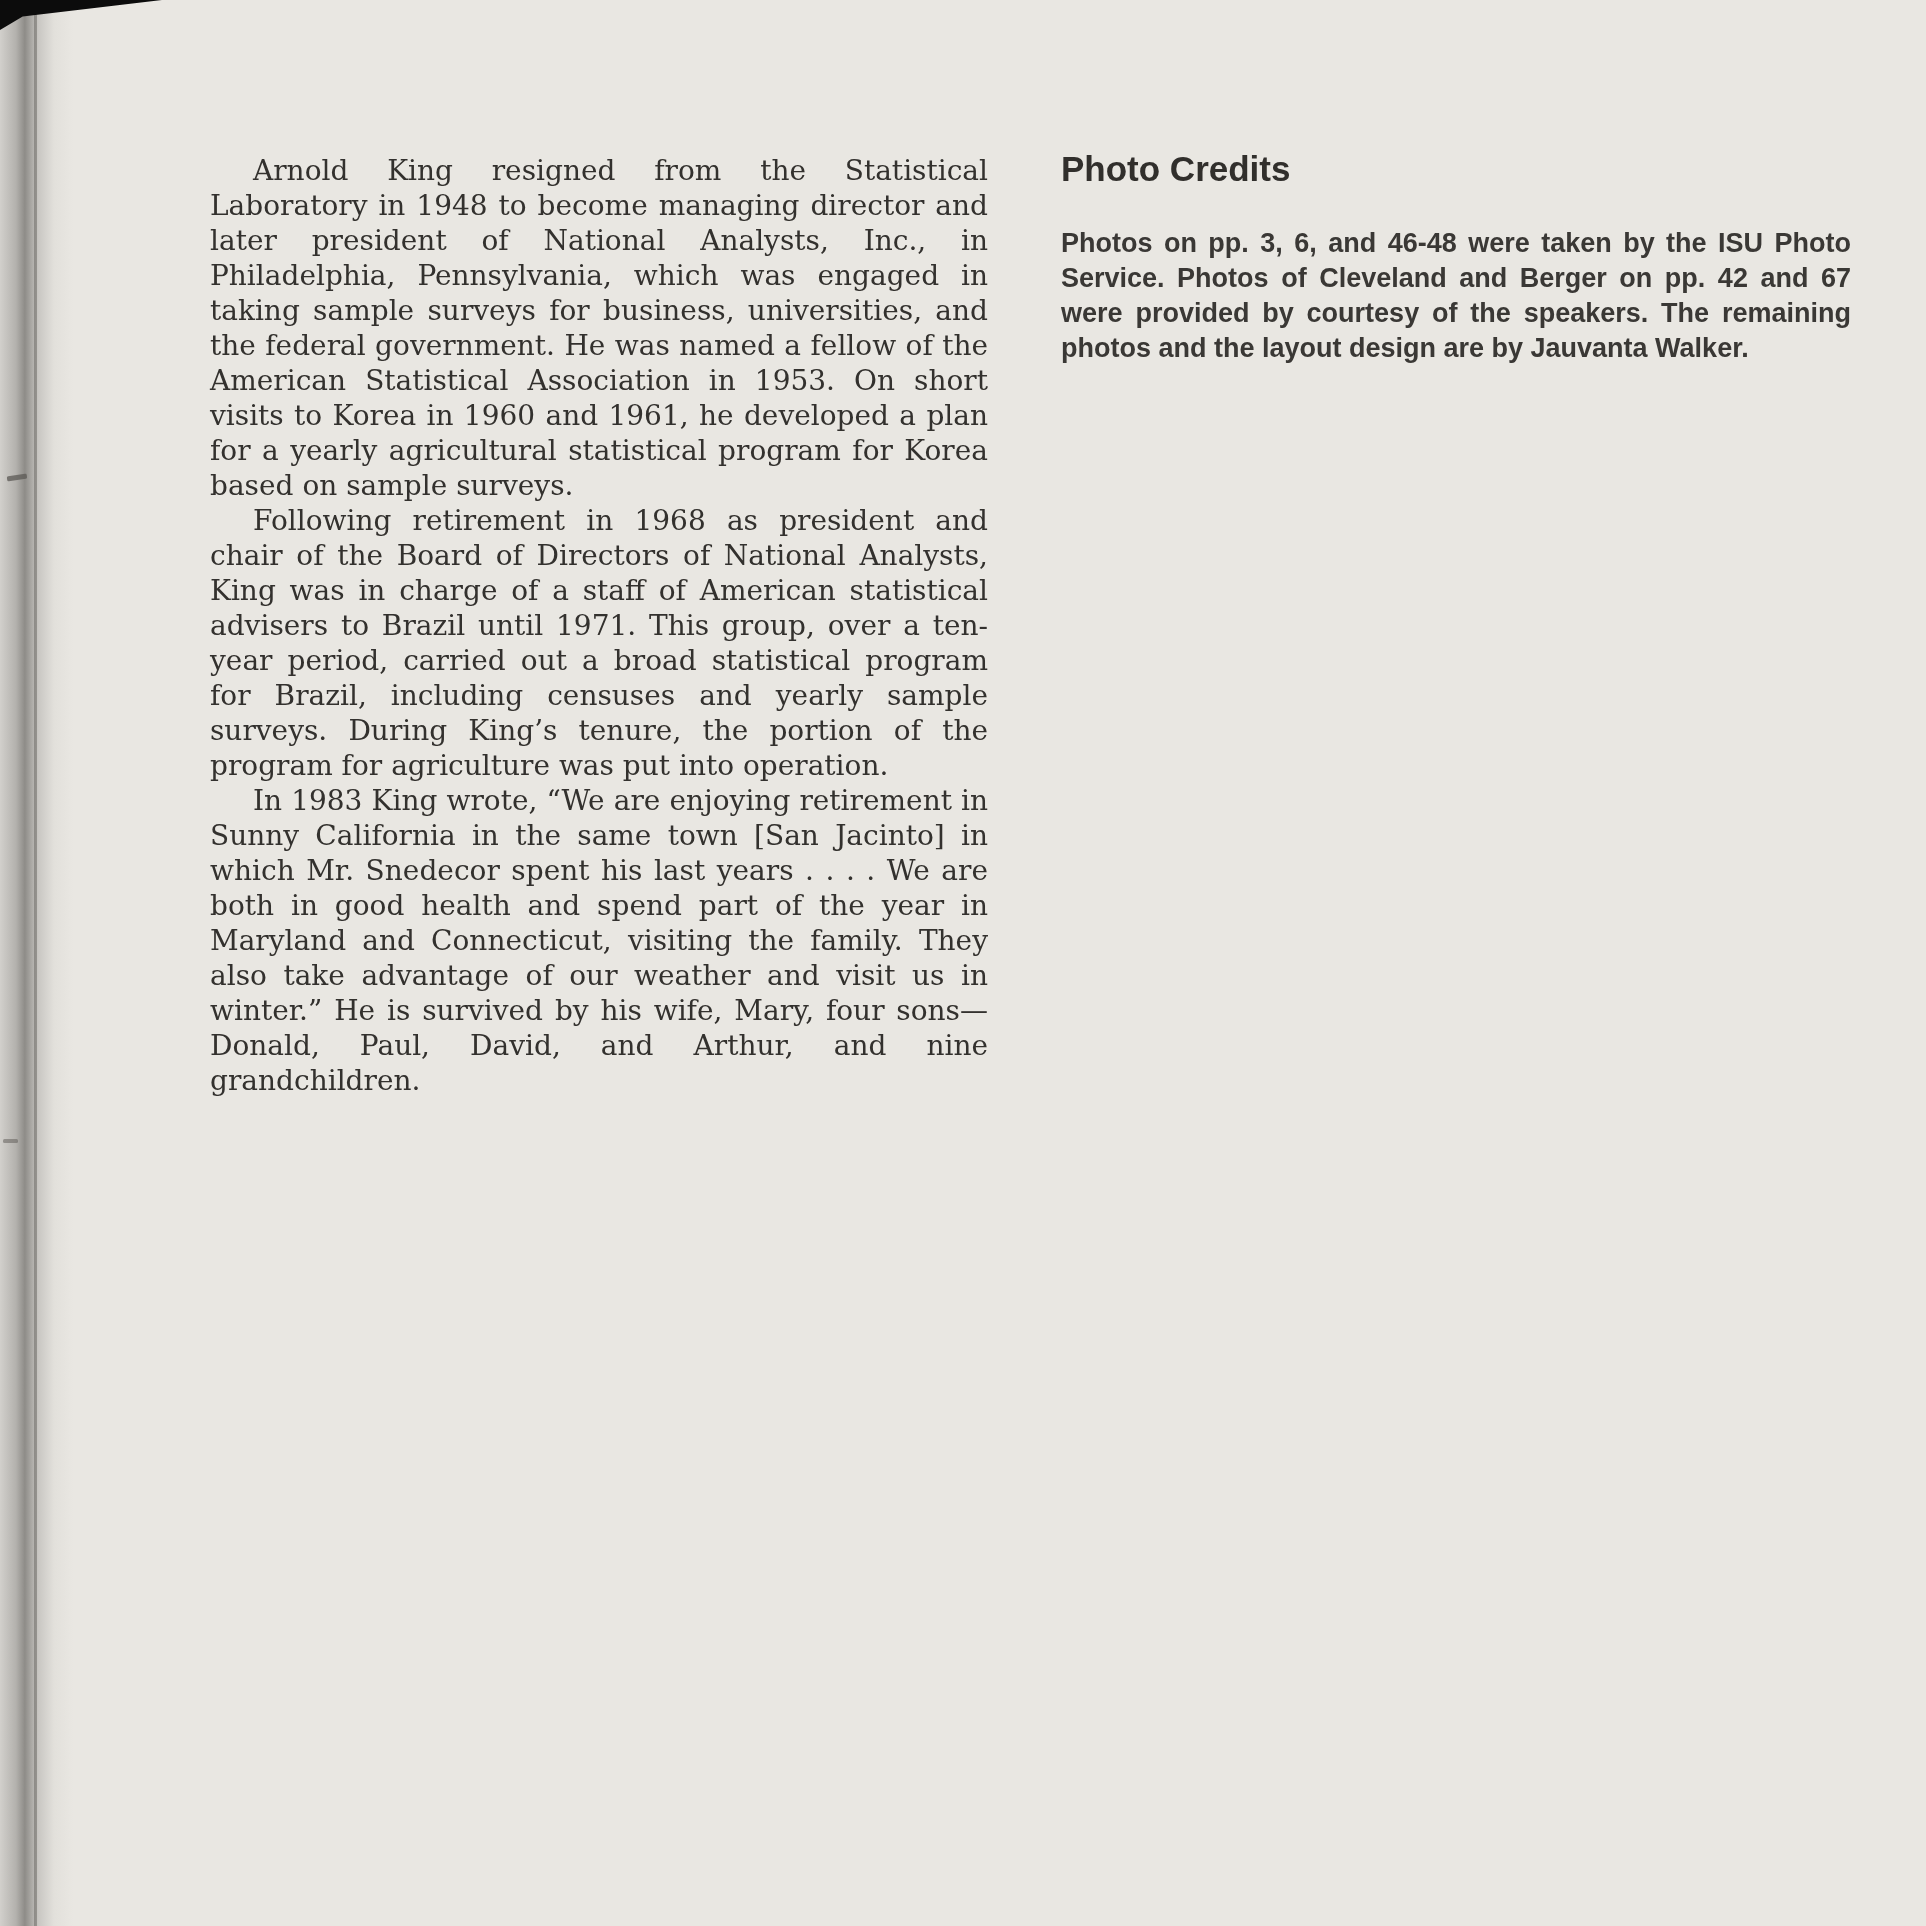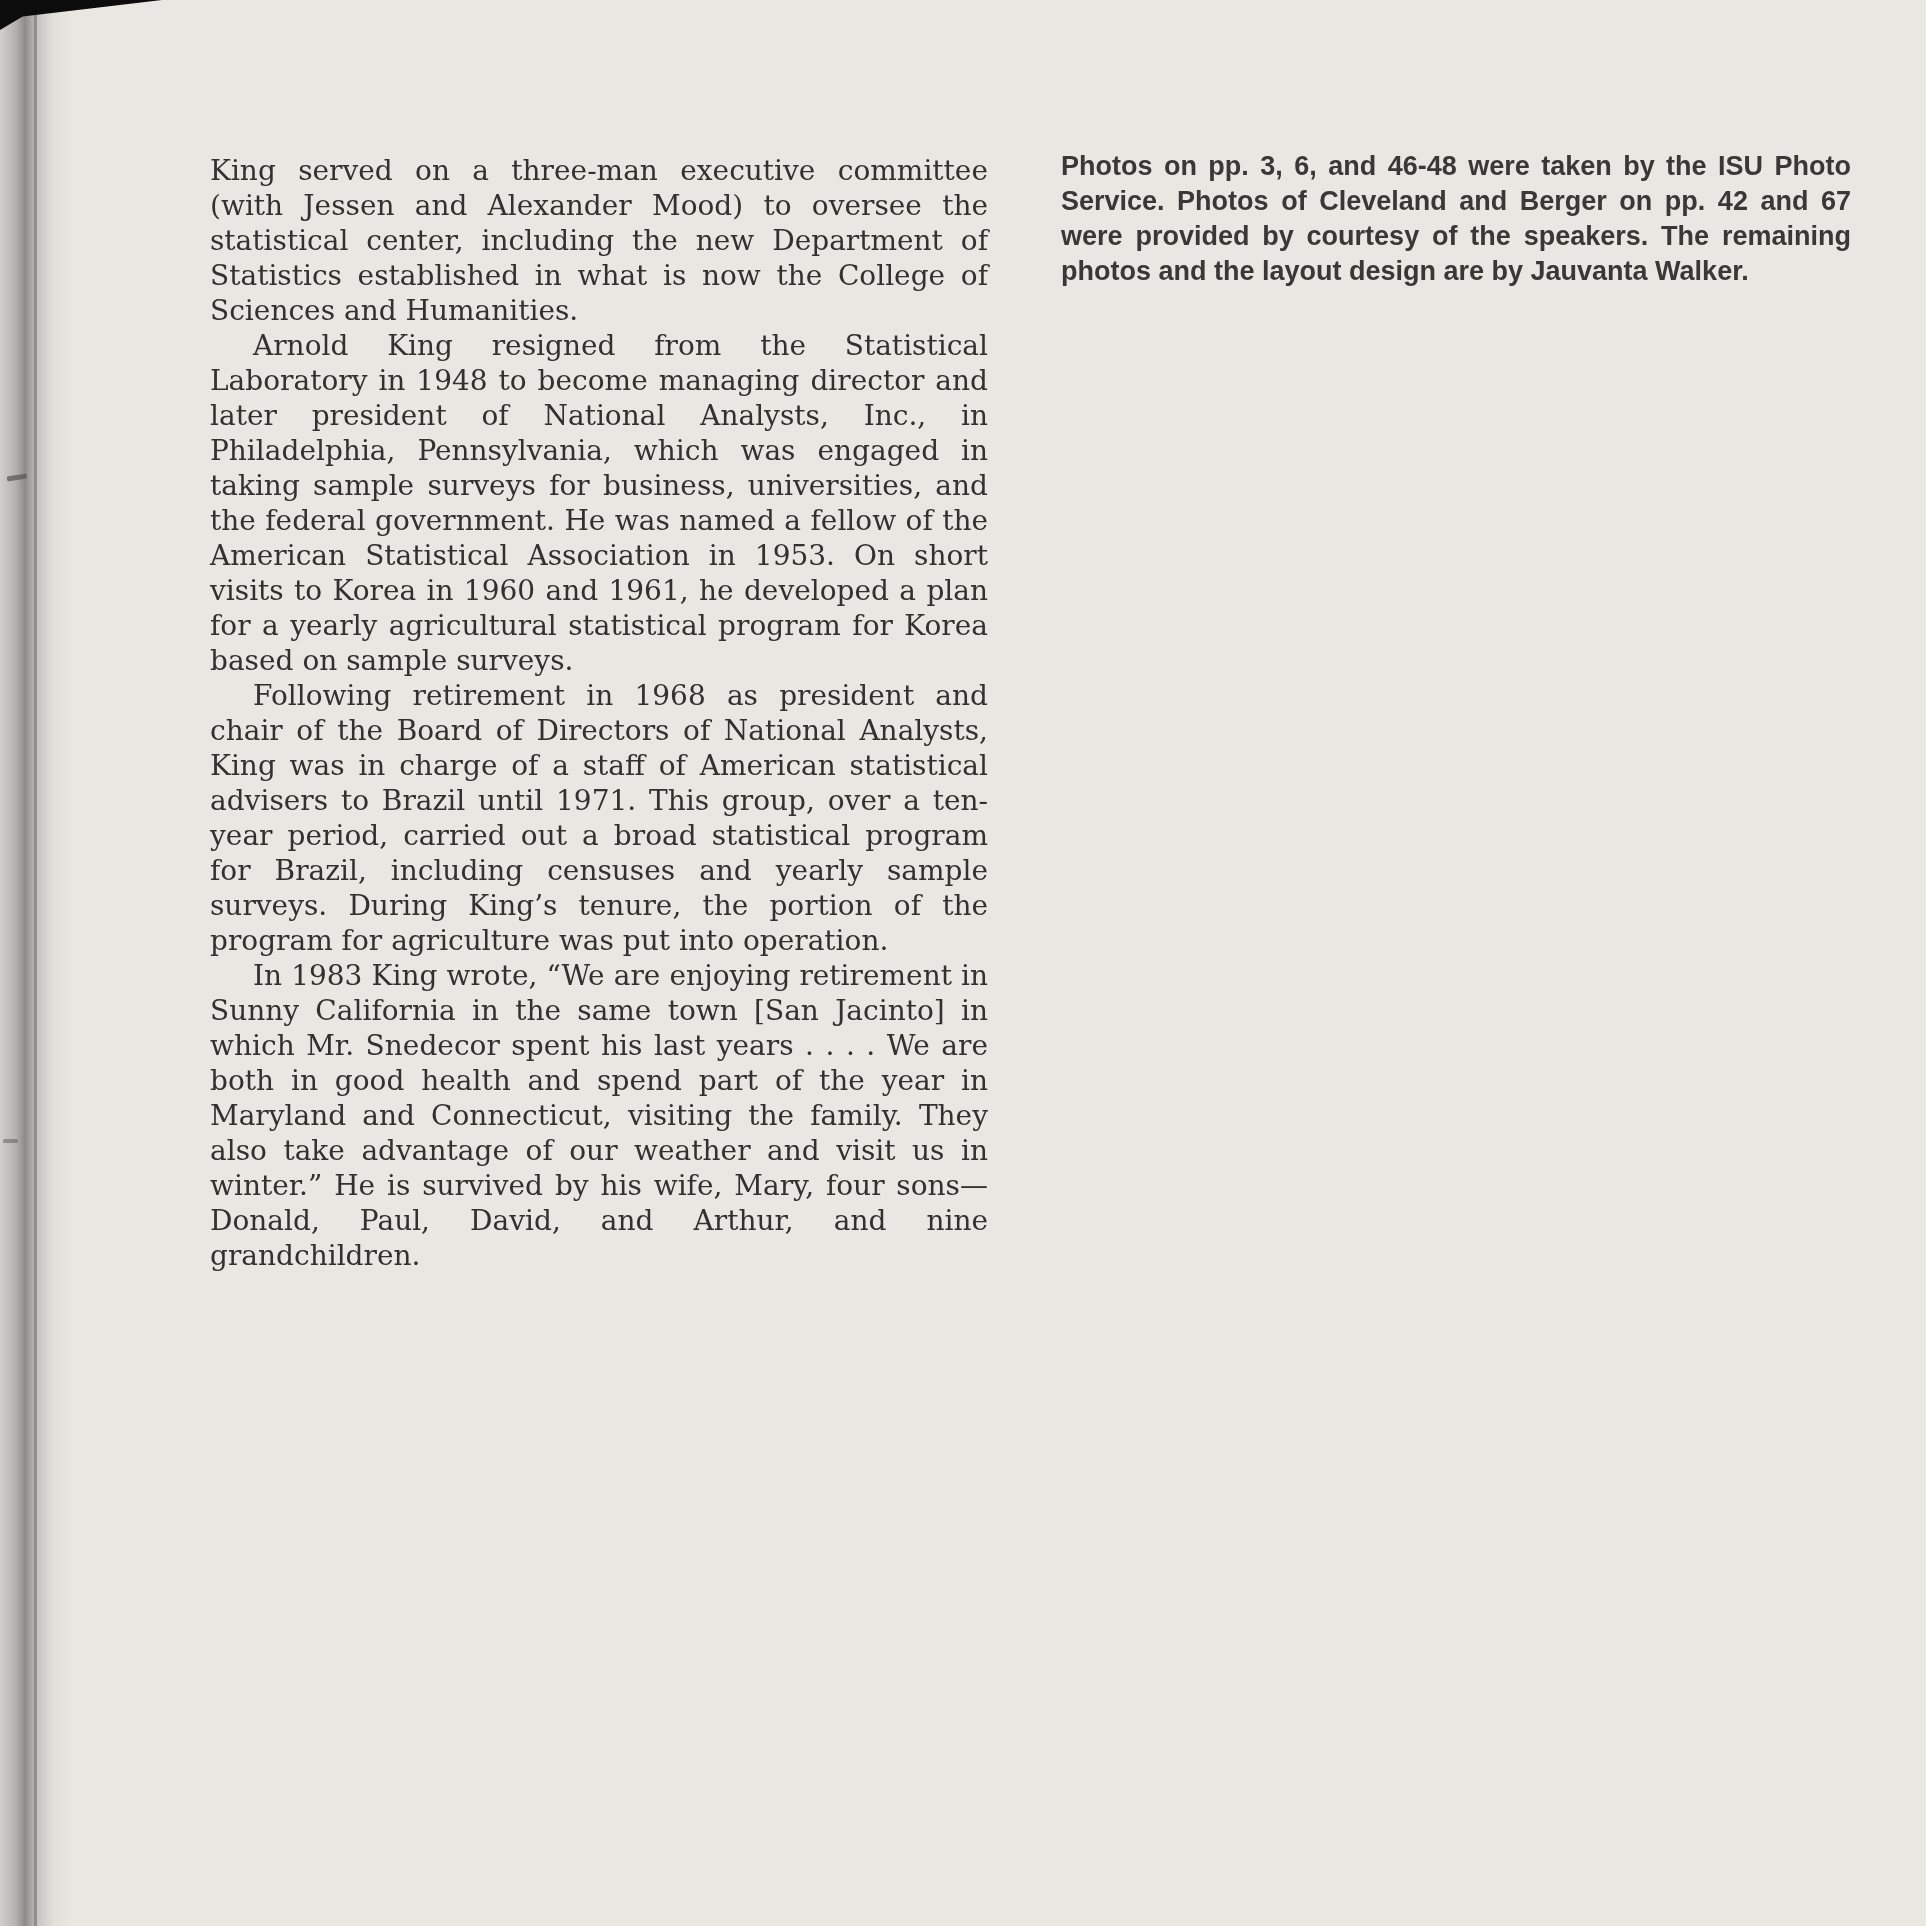--- a/index.html
+++ b/index.html
@@ -104,24 +104,24 @@
 <div class="page">
 
   <div class="binding"></div>
   <div class="binding-crease"></div>
   <div class="corner-wedge"></div>
 
   <div class="edge-mark m1"></div>
   <div class="edge-mark m2"></div>
 
   <div class="article-col">
-    <p>King served on a three-man executive committee (with Jessen and Alexander Mood) to oversee the statistical center, including the new Department of Statistics established in what is now the College of Sciences and Humanities.</p>
     <p class="indent">Arnold King resigned from the Statistical Laboratory in 1948 to become managing director and later president of National Analysts, Inc., in Philadelphia, Pennsylvania, which was engaged in taking sample surveys for business, universities, and the federal government. He was named a fellow of the American Statistical Association in 1953. On short visits to Korea in 1960 and 1961, he developed a plan for a yearly agricultural statistical program for Korea based on sample surveys.</p>
     <p class="indent">Following retirement in 1968 as president and chair of the Board of Directors of National Analysts, King was in charge of a staff of American statistical advisers to Brazil until 1971. This group, over a ten-year period, carried out a broad statistical program for Brazil, including censuses and yearly sample surveys. During King’s tenure, the portion of the program for agriculture was put into operation.</p>
     <p class="indent">In 1983 King wrote, “We are enjoying retirement in Sunny California in the same town [San Jacinto] in which Mr. Snedecor spent his last years . . . . We are both in good health and spend part of the year in Maryland and Connecticut, visiting the family. They also take advantage of our weather and visit us in winter.” He is survived by his wife, Mary, four sons—Donald, Paul, David, and Arthur, and nine grandchildren.</p>
   </div>
 
   <div class="credits-col">
+    <h2 class="credits-heading">Photo Credits</h2>
     <p class="credits-body">Photos on pp. 3, 6, and 46-48 were taken by the ISU Photo Service. Photos of Cleveland and Berger on pp. 42 and 67 were provided by courtesy of the speakers. The remaining photos and the layout design are by Jauvanta Walker.</p>
   </div>
 
 </div>
 
 
 </body></html>

